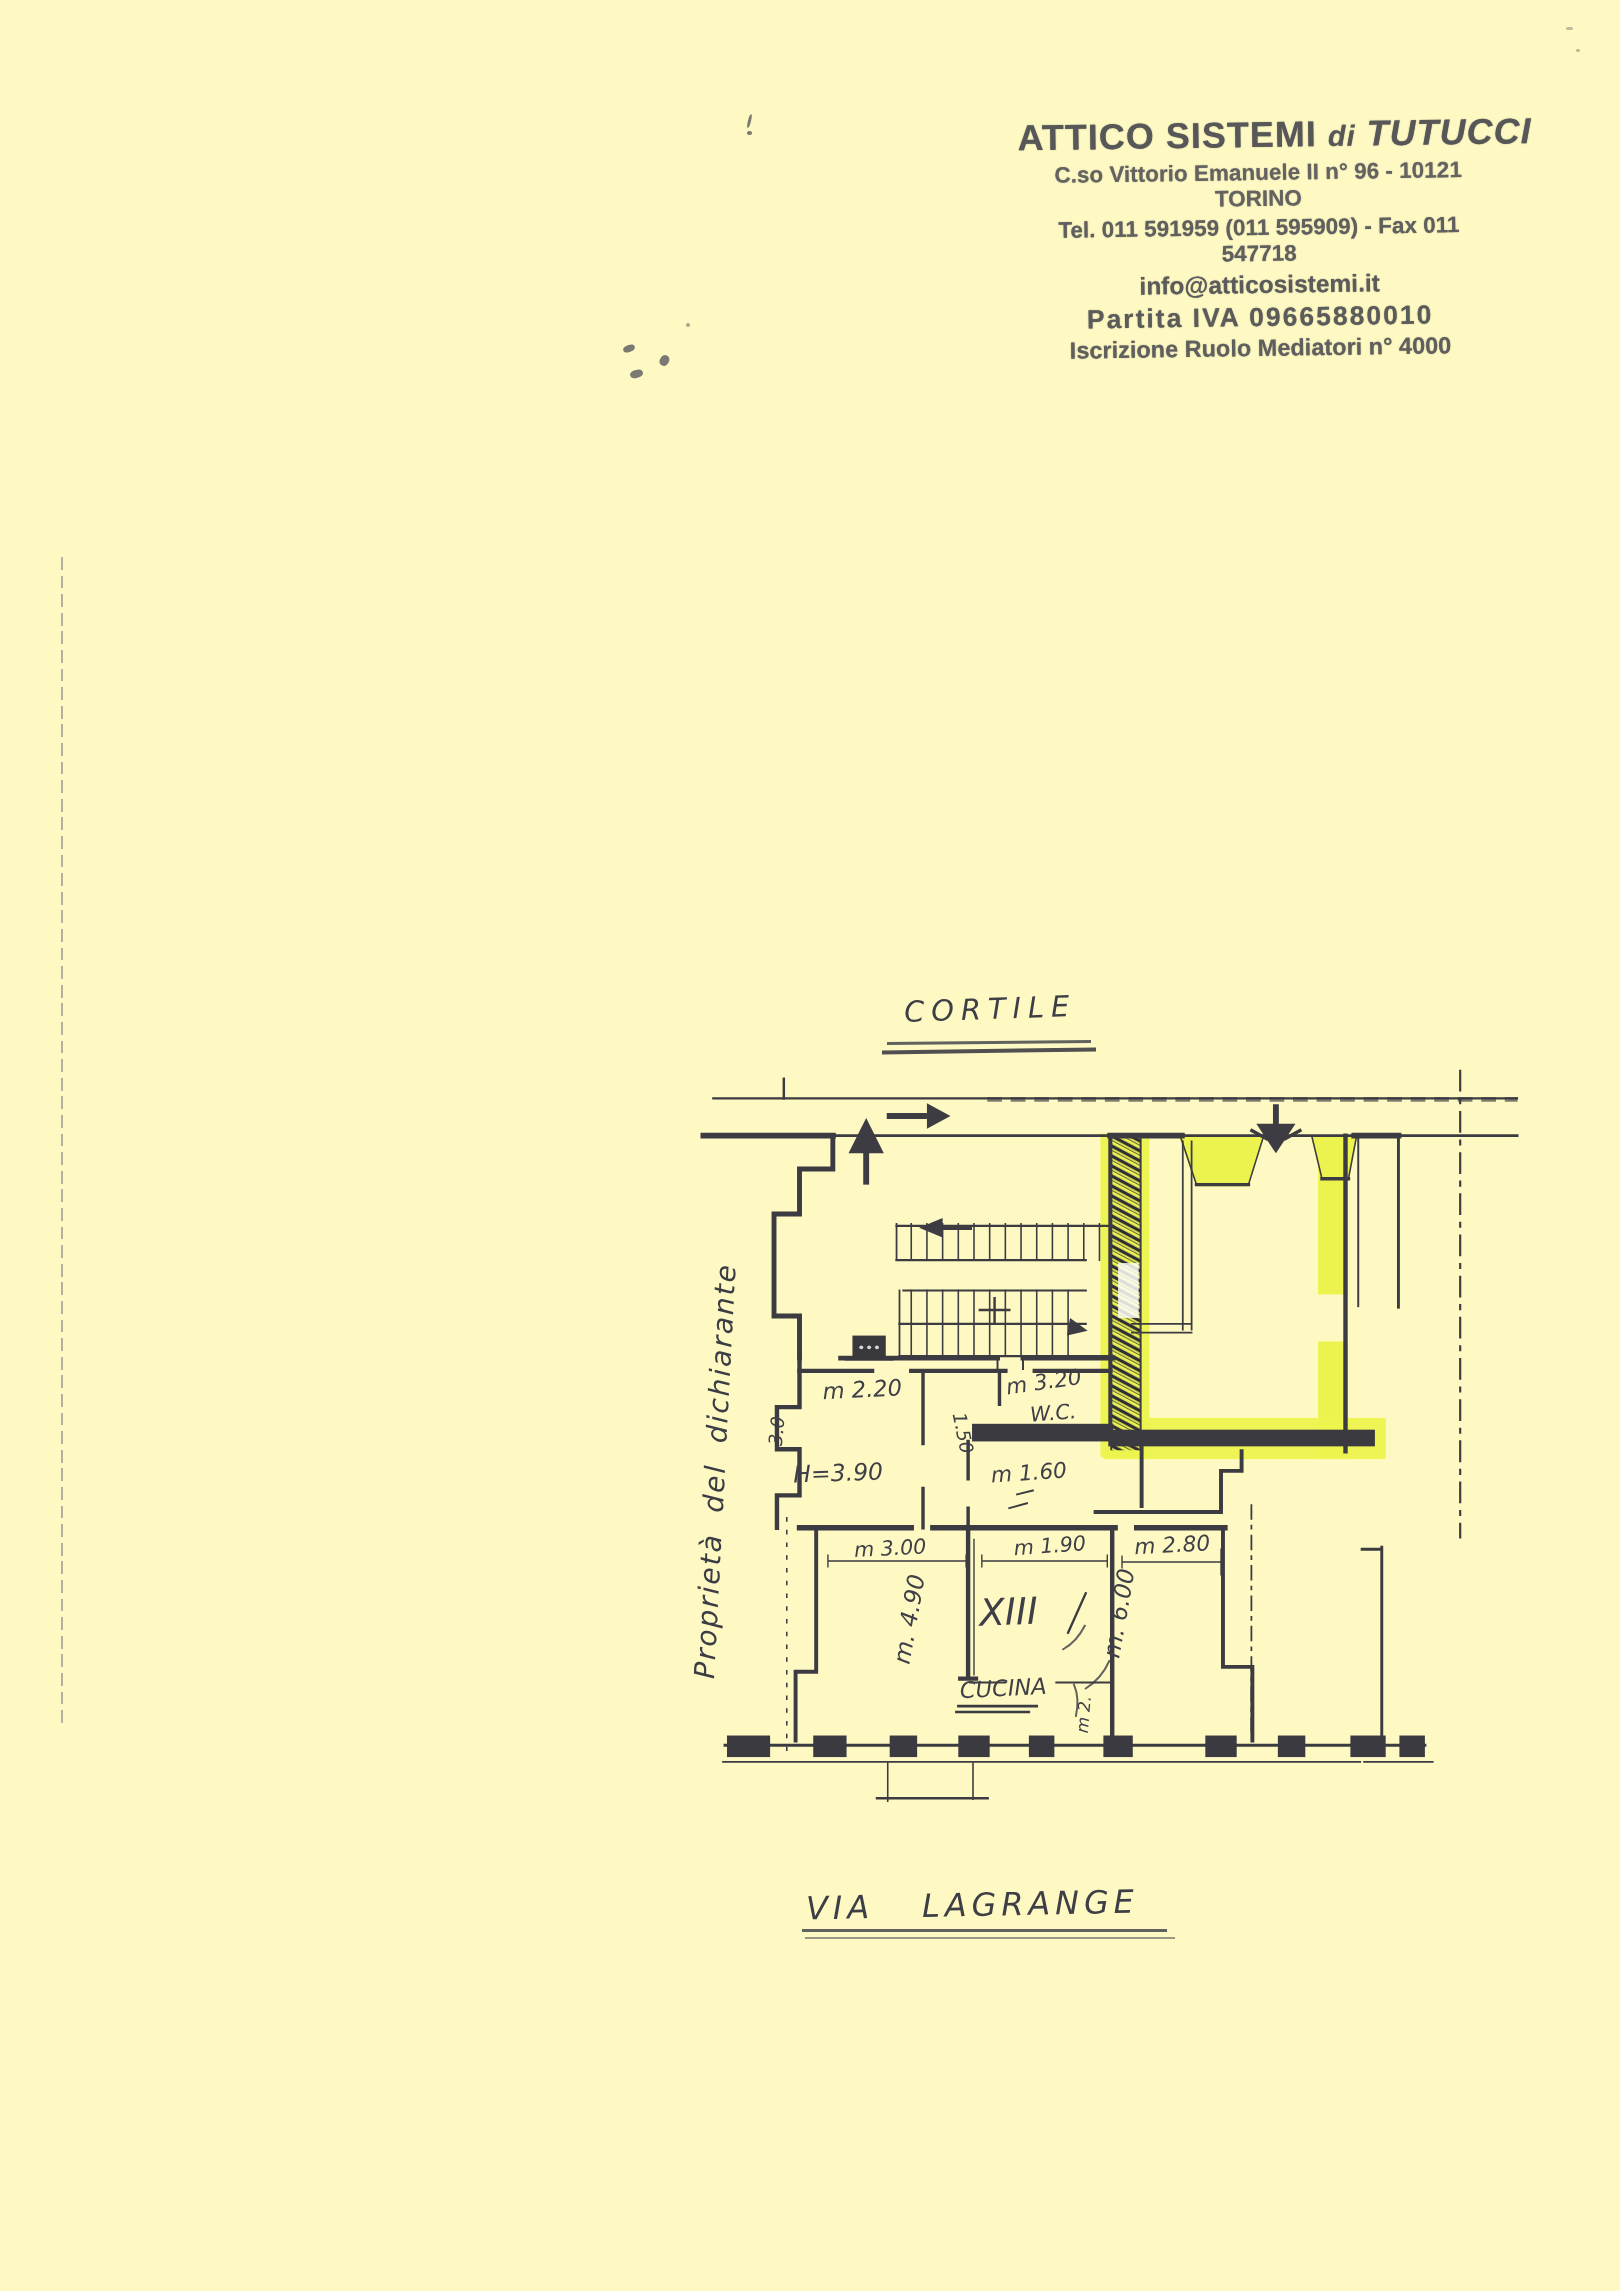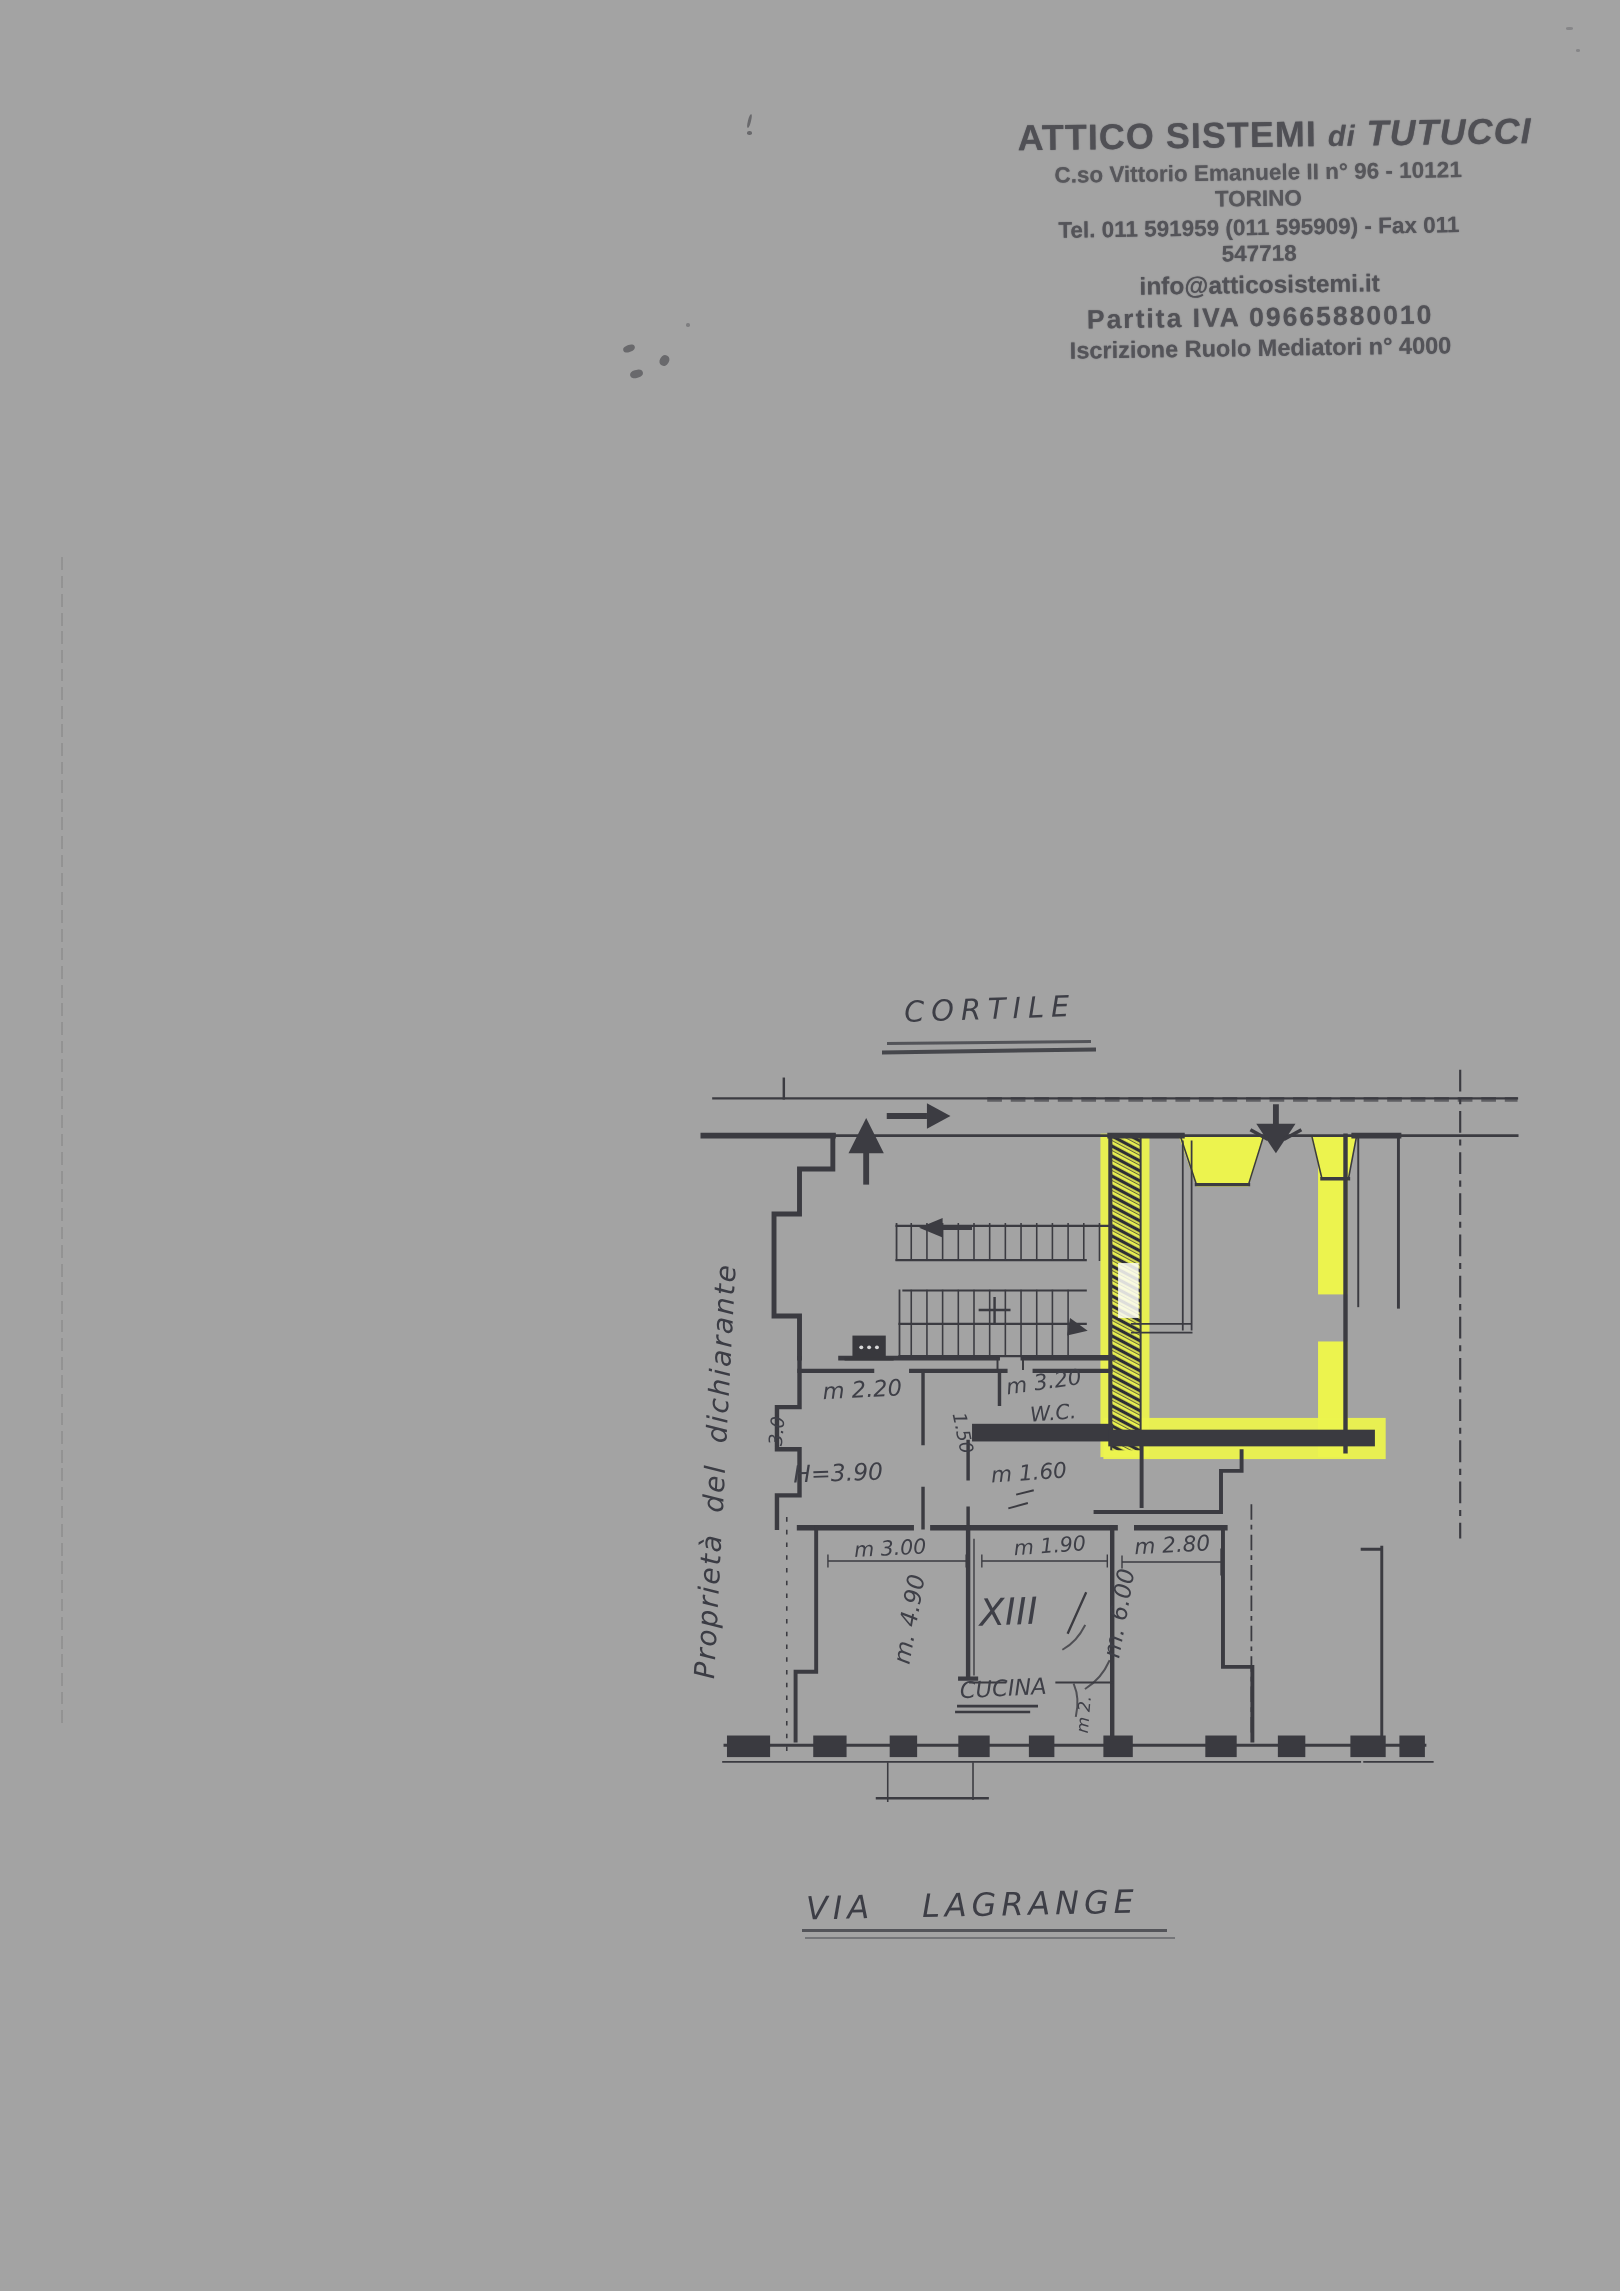--- a/index.html
+++ b/index.html
@@ -1,19 +1,19 @@
 <!DOCTYPE html>
 <html><head>
 <meta charset="utf-8">
 <style>
   html,body{margin:0;padding:0;}
   .page{
     position:relative;
     width:1620px;height:2292px;
-    background:#a3a3a3;
+    background:#fef9c3;
     overflow:hidden;
     font-family:"Liberation Sans", sans-serif;
   }
   
   .stamp{
     position:absolute;left:1019px;top:114px;width:480px;
     text-align:center;color:#4a4a4f;
     transform:rotate(-0.8deg);
     text-shadow:0 0 1.2px rgba(70,70,78,.75);
     font-weight:bold;

